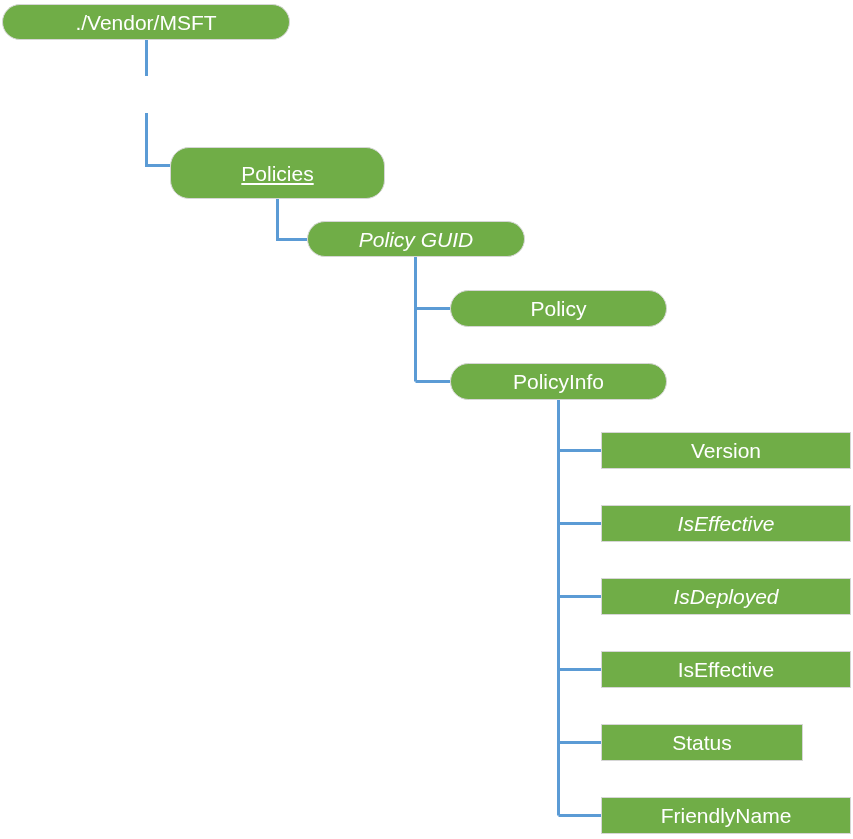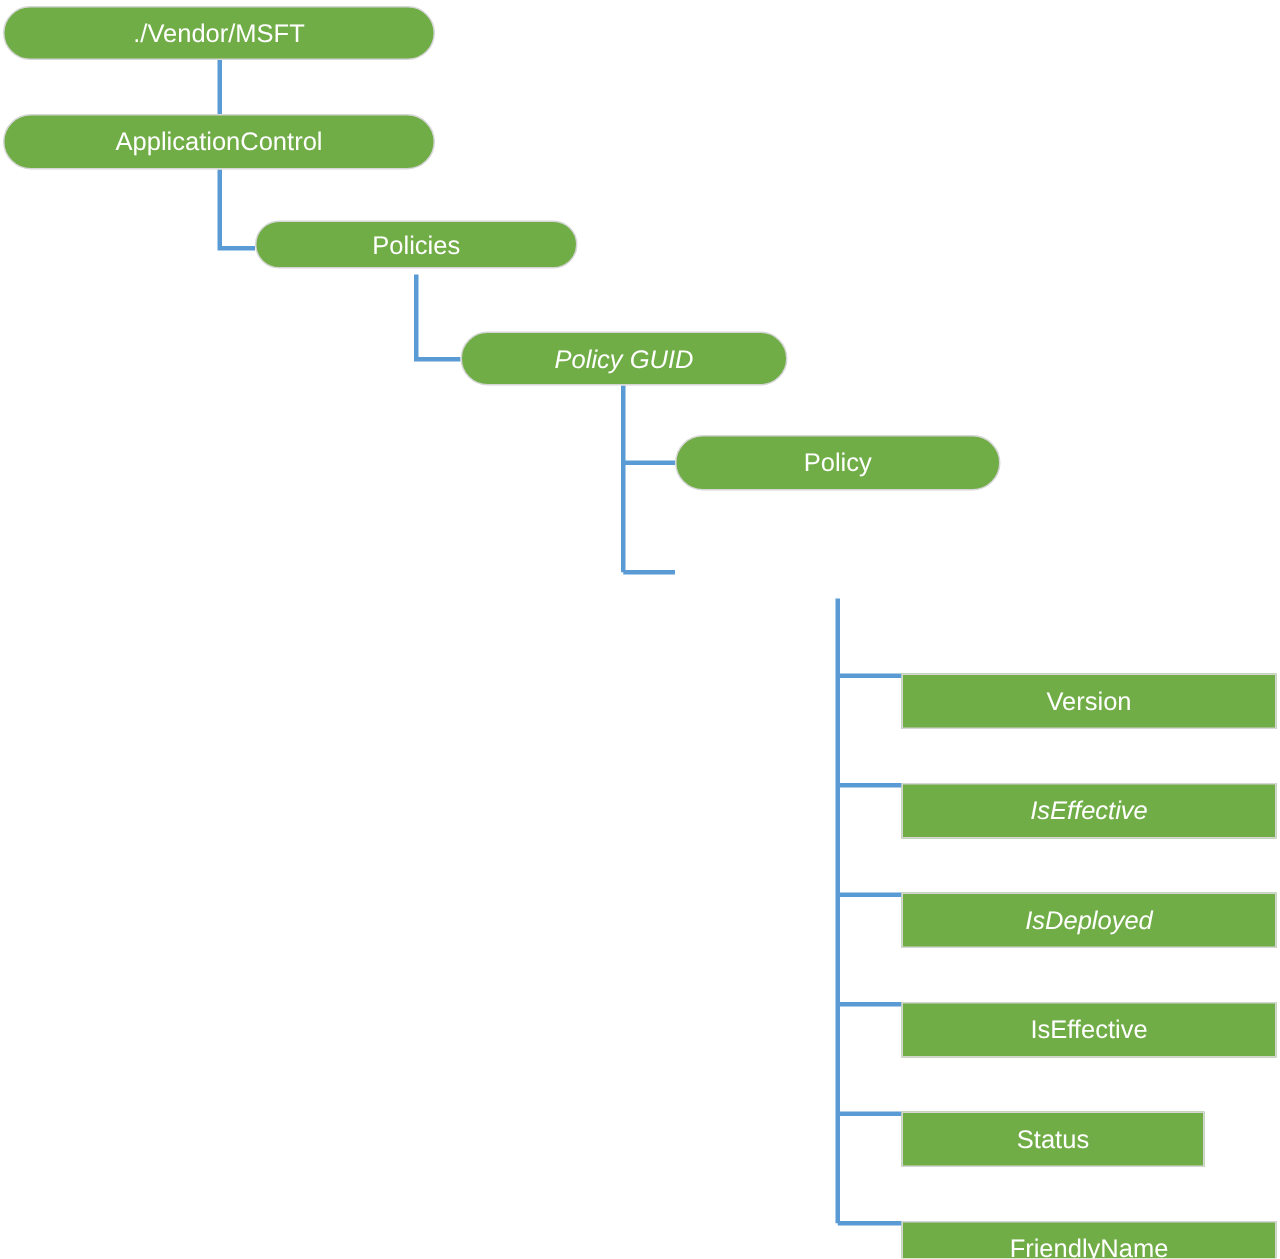--- a/index.html
+++ b/index.html
@@ -29,26 +29,26 @@
     fill: none;
   }
   .node {
     position: absolute;
     display: flex;
     align-items: center;
     justify-content: center;
     background: var(--node-fill);
     border: 1px solid var(--node-border);
     color: var(--node-text);
-    font-size: 17px;
+    font-size: 21px;
     line-height: 1;
     white-space: nowrap;
   }
   .pill { border-radius: 19px; }
-  .rect { border-radius: 0; margin-top: 17px; }
+  .rect { border-radius: 0; }
   .italic { font-style: italic; }
 </style>
 </head>
 <body>
 
 <div class="diagram">
 
   <svg class="connectors" width="853" height="839" viewBox="0 0 853 839" aria-hidden="true">
 
     <path d="M146.5 40 L146.5 76"></path>
@@ -68,28 +68,28 @@
     <path d="M558.5 450.5 L601 450.5"></path>
     <path d="M558.5 523.5 L601 523.5"></path>
     <path d="M558.5 596.5 L601 596.5"></path>
     <path d="M558.5 669.5 L601 669.5"></path>
     <path d="M558.5 742.5 L601 742.5"></path>
     <path d="M558.5 815.5 L601 815.5"></path>
   </svg>
 
   <div class="node pill" style="left:2px;   top:4px;   width:288px; height:36px;">./Vendor/MSFT</div>
 
-  <div class="node pill" style="left:2px;   top:76px;  width:288px; height:37px;">ApplicationControl</div>
 
-  <div class="node pill" style="left:170px; top:147px; width:215px; height:32px;">Policies</div>
+  <div class="node pill" style="left:170px; top:147px; width:215px; height:52px;text-decoration:underline;">Policies</div>
 
   <div class="node pill italic" style="left:307px; top:221px; width:218px; height:36px;">Policy GUID</div>
 
   <div class="node pill" style="left:450px; top:290px; width:217px; height:37px;">Policy</div>
 
+  <div class="node pill" style="left:450px; top:363px; width:217px; height:37px;">PolicyInfo</div>
 
   <div class="node rect" style="left:601px; top:432px; width:250px; height:37px;">Version</div>
 
   <div class="node rect" style="left:601px; top:505px; width:250px; height:37px;font-style:italic;">IsEffective</div>
 
   <div class="node rect" style="left:601px; top:578px; width:250px; height:37px;font-style:italic;">IsDeployed</div>
 
   <div class="node rect" style="left:601px; top:651px; width:250px; height:37px;">IsEffective</div>
 
   <div class="node rect" style="left:601px; top:724px; width:202px; height:37px;">Status</div>

